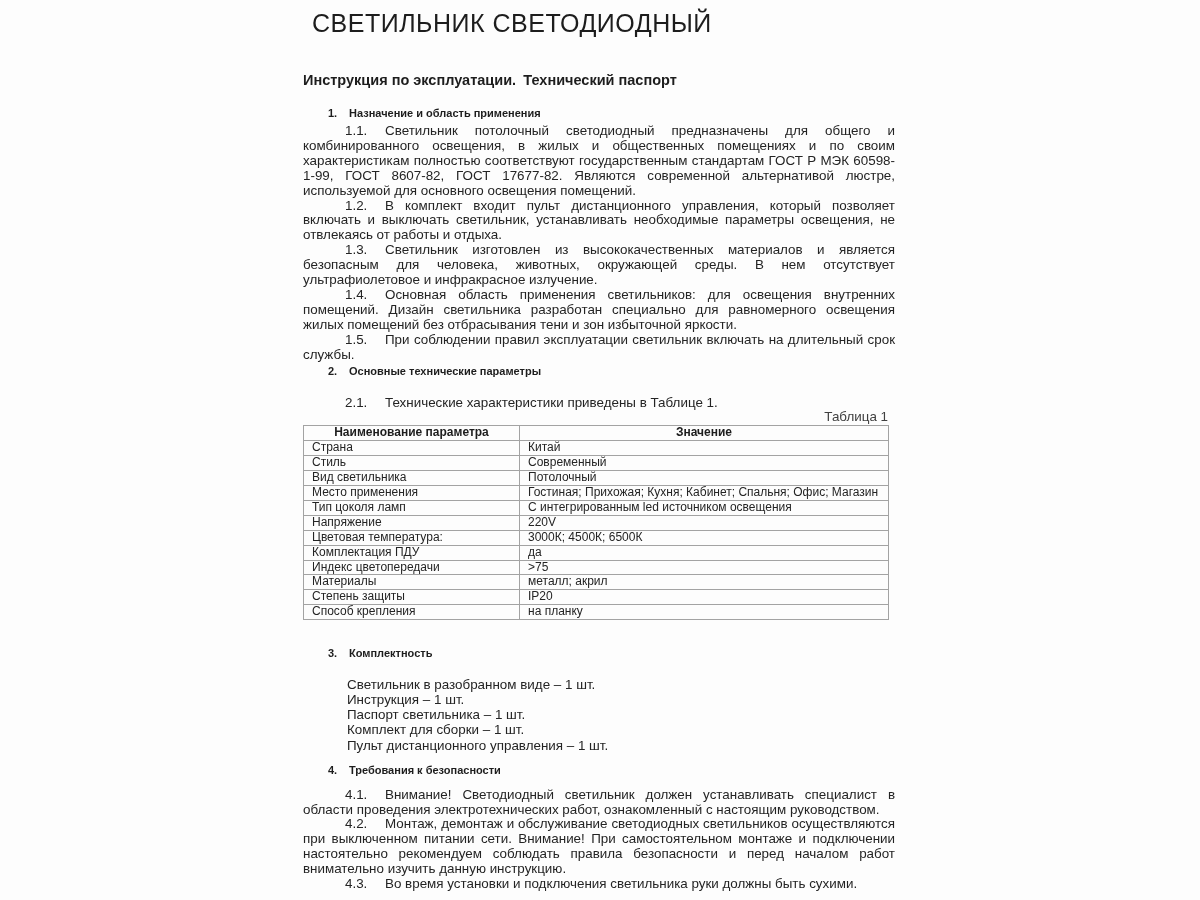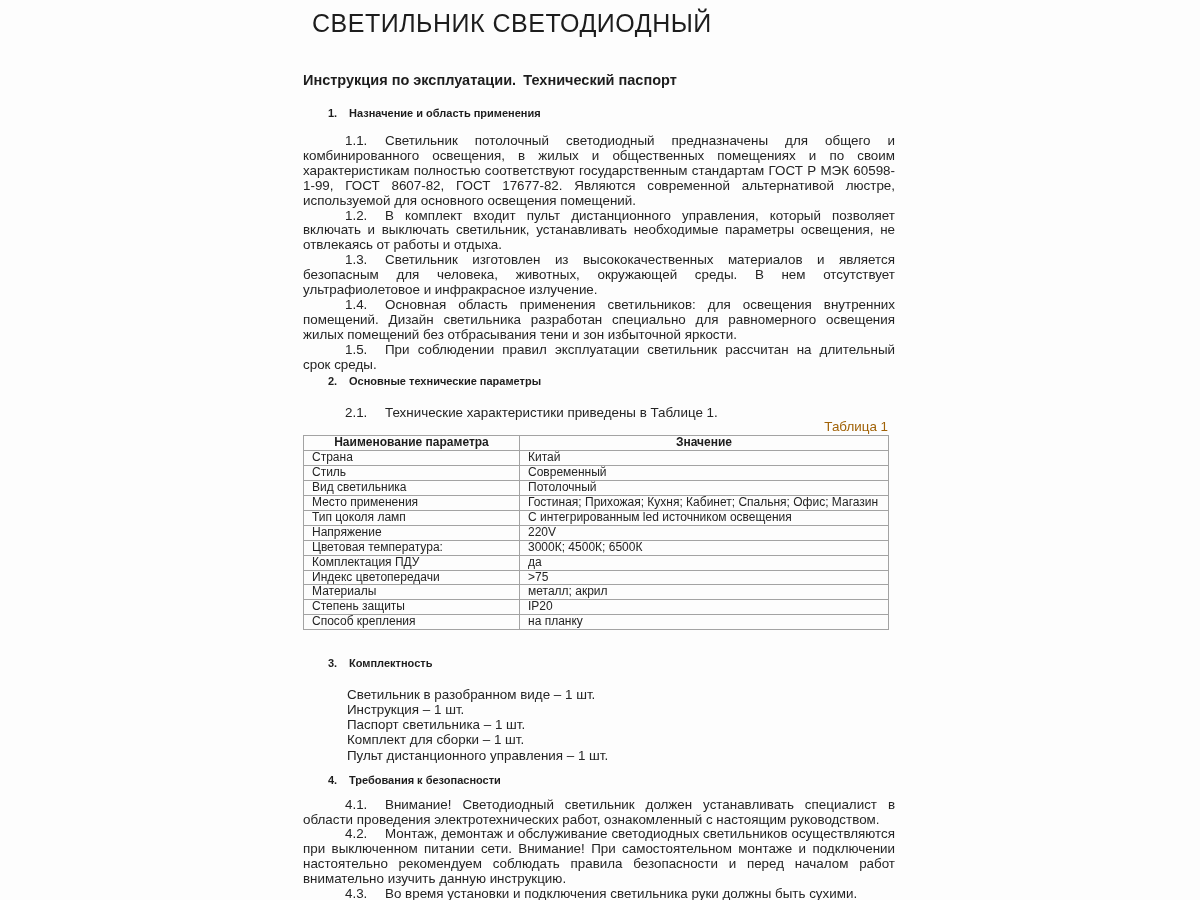--- a/index.html
+++ b/index.html
@@ -50,29 +50,29 @@
   .sec3 { margin-top: 25px; }
   .sec4 { margin-top: 9px; }
   p.body-p {
     font-size: 13.4px;
     line-height: 14.9px;
     text-align: justify;
     text-indent: 42px;
     color: #242424;
   }
   p.body-p .pnum { display: inline-block; width: 40px; text-indent: 0; }
-  .p-first { margin-top: 12px; }
+  .p-first { margin-top: 2px; }
   .p-21 { margin-top: 16px; }
   .p-41 { margin-top: 9px; }
   .tbl-caption {
     font-size: 13.4px;
     line-height: 14px;
     text-align: right;
     margin-right: 7px;
-    color: #a16207;
+    color: #404040;
   }
   table.spec {
     margin-top: 1px;
     width: 586px;
     border-collapse: collapse;
     table-layout: fixed;
   }
   table.spec td, table.spec th {
     border: 1px solid #a3a3a3;
     font-size: 12px;
@@ -107,21 +107,21 @@
     <h1 class="doc-title">СВЕТИЛЬНИК СВЕТОДИОДНЫЙ</h1>
 
     <div class="doc-subtitle">Инструкция по эксплуатации. Технический паспорт</div>
 
     <h2 class="sec sec1"><span class="hnum">1.</span><span>Назначение и область применения</span></h2>
 
     <p class="body-p p-first"><span class="pnum">1.1.</span><span>Светильник потолочный светодиодный предназначены для общего и комбинированного освещения, в жилых и общественных помещениях и по своим характеристикам полностью соответствуют государственным стандартам ГОСТ Р МЭК 60598-1-99, ГОСТ 8607-82, ГОСТ 17677-82. Являются современной альтернативой люстре, используемой для основного освещения помещений.</span></p>
     <p class="body-p"><span class="pnum">1.2.</span><span>В комплект входит пульт дистанционного управления, который позволяет включать и выключать светильник, устанавливать необходимые параметры освещения, не отвлекаясь от работы и отдыха.</span></p>
     <p class="body-p"><span class="pnum">1.3.</span><span>Светильник изготовлен из высококачественных материалов и является безопасным для человека, животных, окружающей среды. В нем отсутствует ультрафиолетовое и инфракрасное излучение.</span></p>
     <p class="body-p"><span class="pnum">1.4.</span><span>Основная область применения светильников: для освещения внутренних помещений. Дизайн светильника разработан специально для равномерного освещения жилых помещений без отбрасывания тени и зон избыточной яркости.</span></p>
-    <p class="body-p"><span class="pnum">1.5.</span><span>При соблюдении правил эксплуатации светильник рассчитан на длительный срок среды.</span></p>
+    <p class="body-p"><span class="pnum">1.5.</span><span>При соблюдении правил эксплуатации светильник включать на длительный срок службы.</span></p>
 
     <h2 class="sec sec2"><span class="hnum">2.</span><span>Основные технические параметры</span></h2>
 
     <p class="body-p p-21"><span class="pnum">2.1.</span><span>Технические характеристики приведены в Таблице 1.</span></p>
 
     <div class="tbl-caption">Таблица 1</div>
 
     <table class="spec">
       <tbody>
           <tr>

